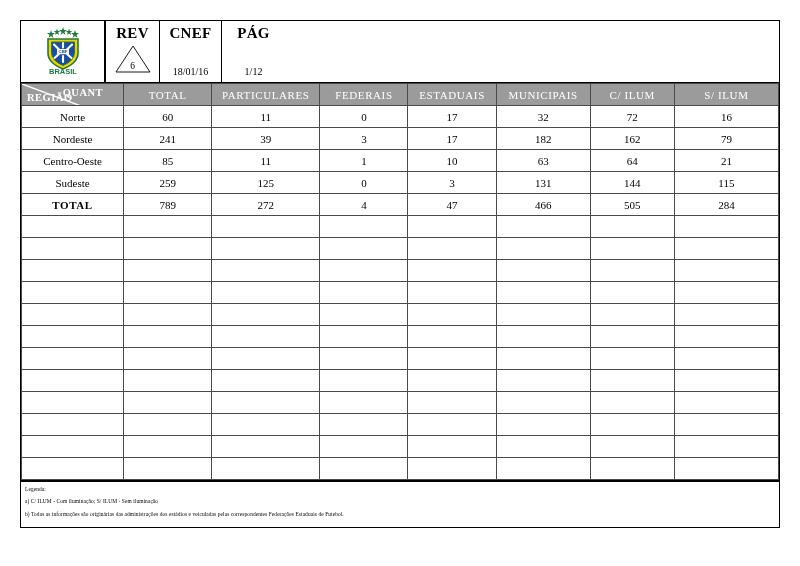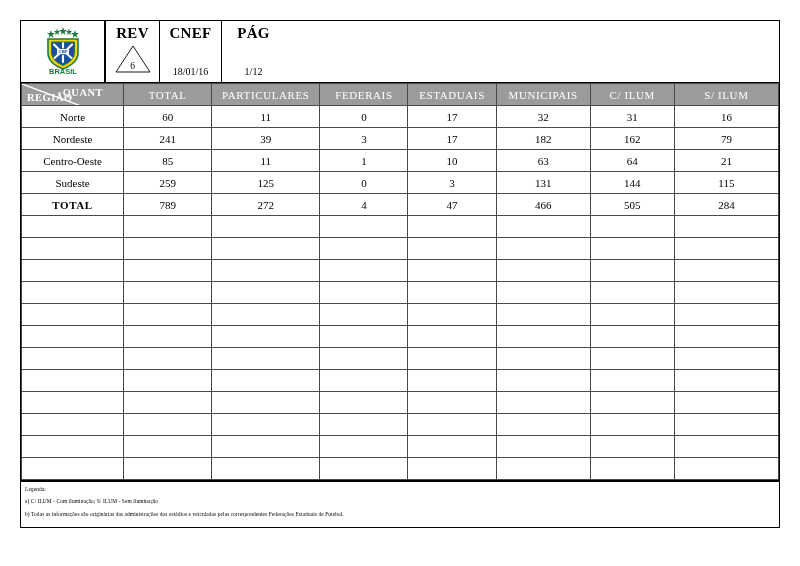--- a/index.html
+++ b/index.html
@@ -273,21 +273,21 @@
         </tr>
     </thead>
     <tbody id="table-body">
         <tr>
           <td class="region">Norte</td>
           <td>60</td>
           <td>11</td>
           <td>0</td>
           <td>17</td>
           <td>32</td>
-          <td>31</td>
+          <td>72</td>
           <td>16</td>
         </tr>
         <tr>
           <td class="region">Nordeste</td>
           <td>241</td>
           <td>39</td>
           <td>3</td>
           <td>17</td>
           <td>182</td>
           <td>162</td>

